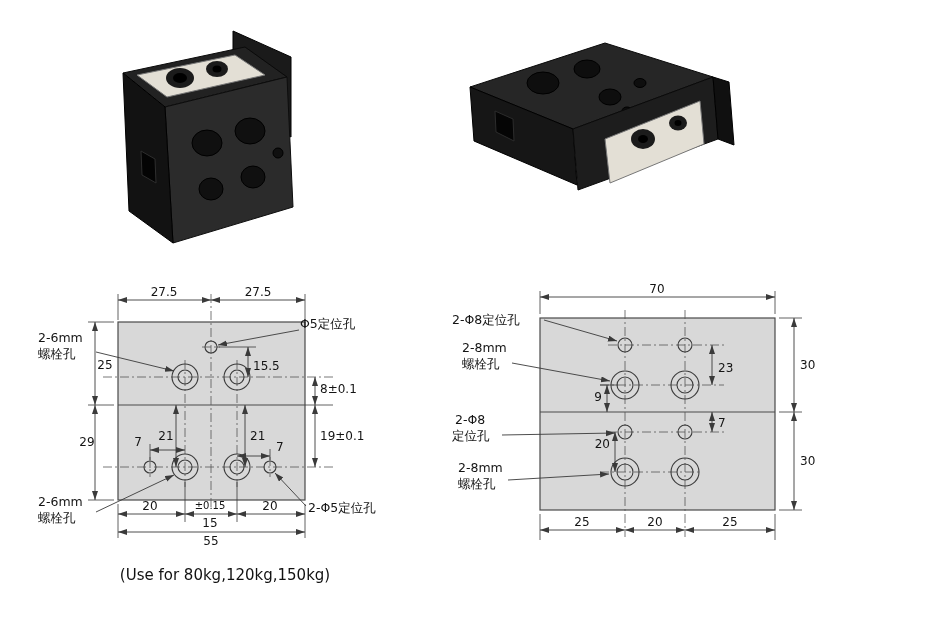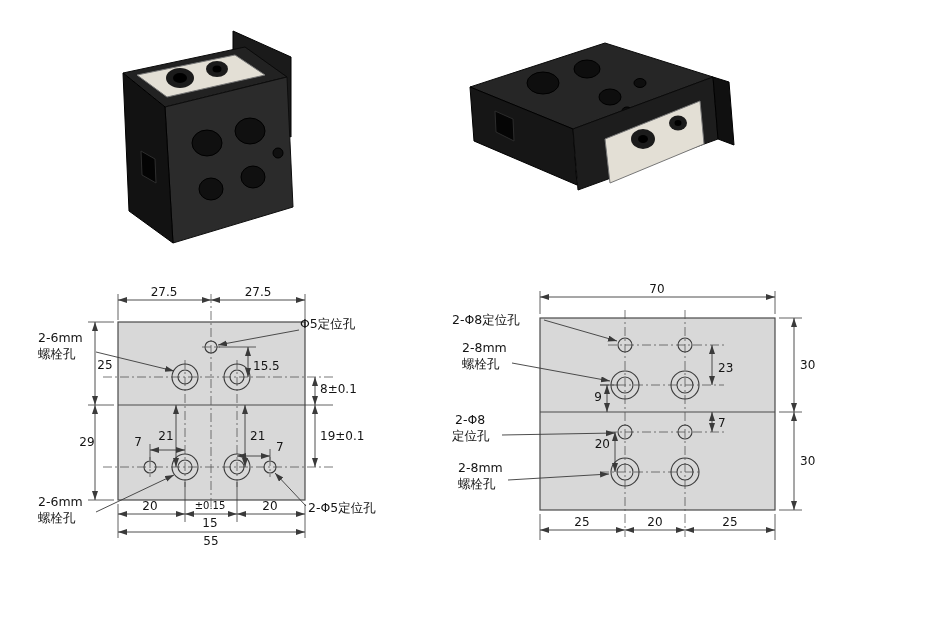--- a/index.html
+++ b/index.html
@@ -277,14 +277,15 @@
       <line class="ldr" x1="62" y1="81" x2="160" y2="99" marker-end="url(#ar-e)"></line>
       <text class="lbl" x="5" y="142">2-Φ8</text>
       <text class="lbl" x="2" y="158">定位孔</text>
       <line class="ldr" x1="52" y1="153" x2="165" y2="151" marker-end="url(#ar-e)"></line>
       <text class="lbl" x="8" y="190">2-8mm</text>
       <text class="lbl" x="8" y="206">螺栓孔</text>
       <line class="ldr" x1="58" y1="198" x2="159" y2="192" marker-end="url(#ar-e)"></line>
     </g>
   </svg>
 
+  <div class="caption" style="left:10px;top:566px;width:430px">(Use for 80kg,120kg,150kg)</div>
 
 </div>
 
 </body></html>

